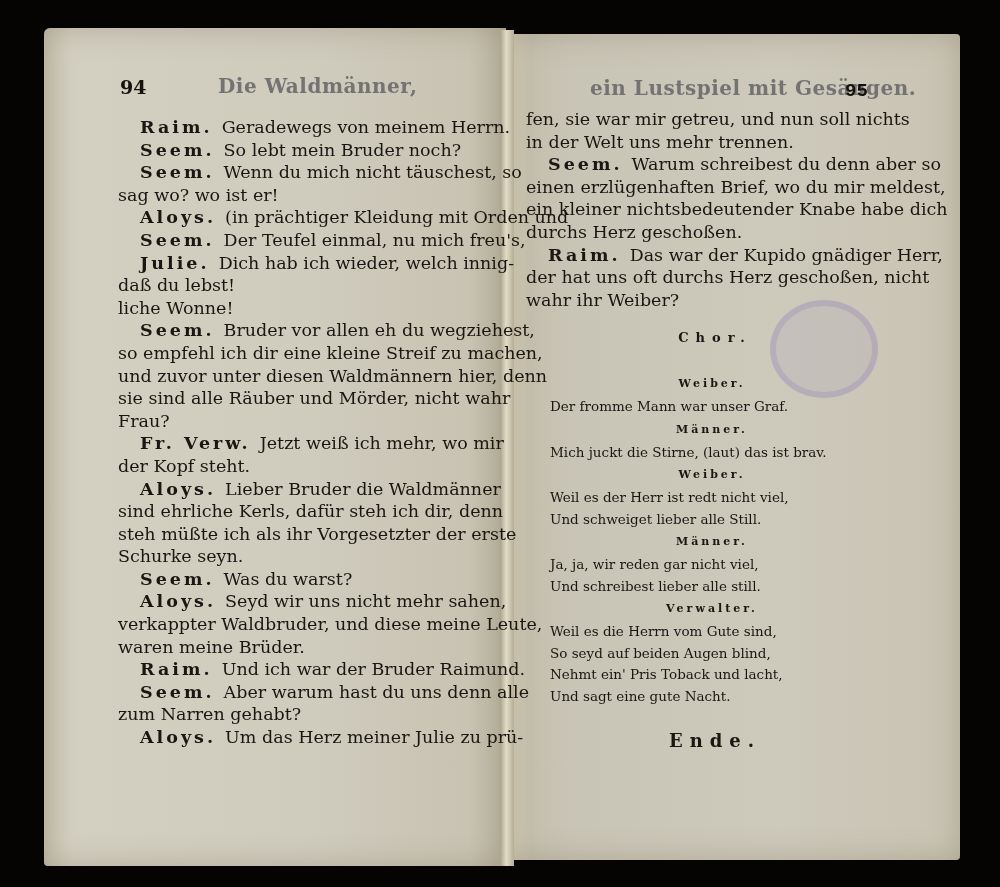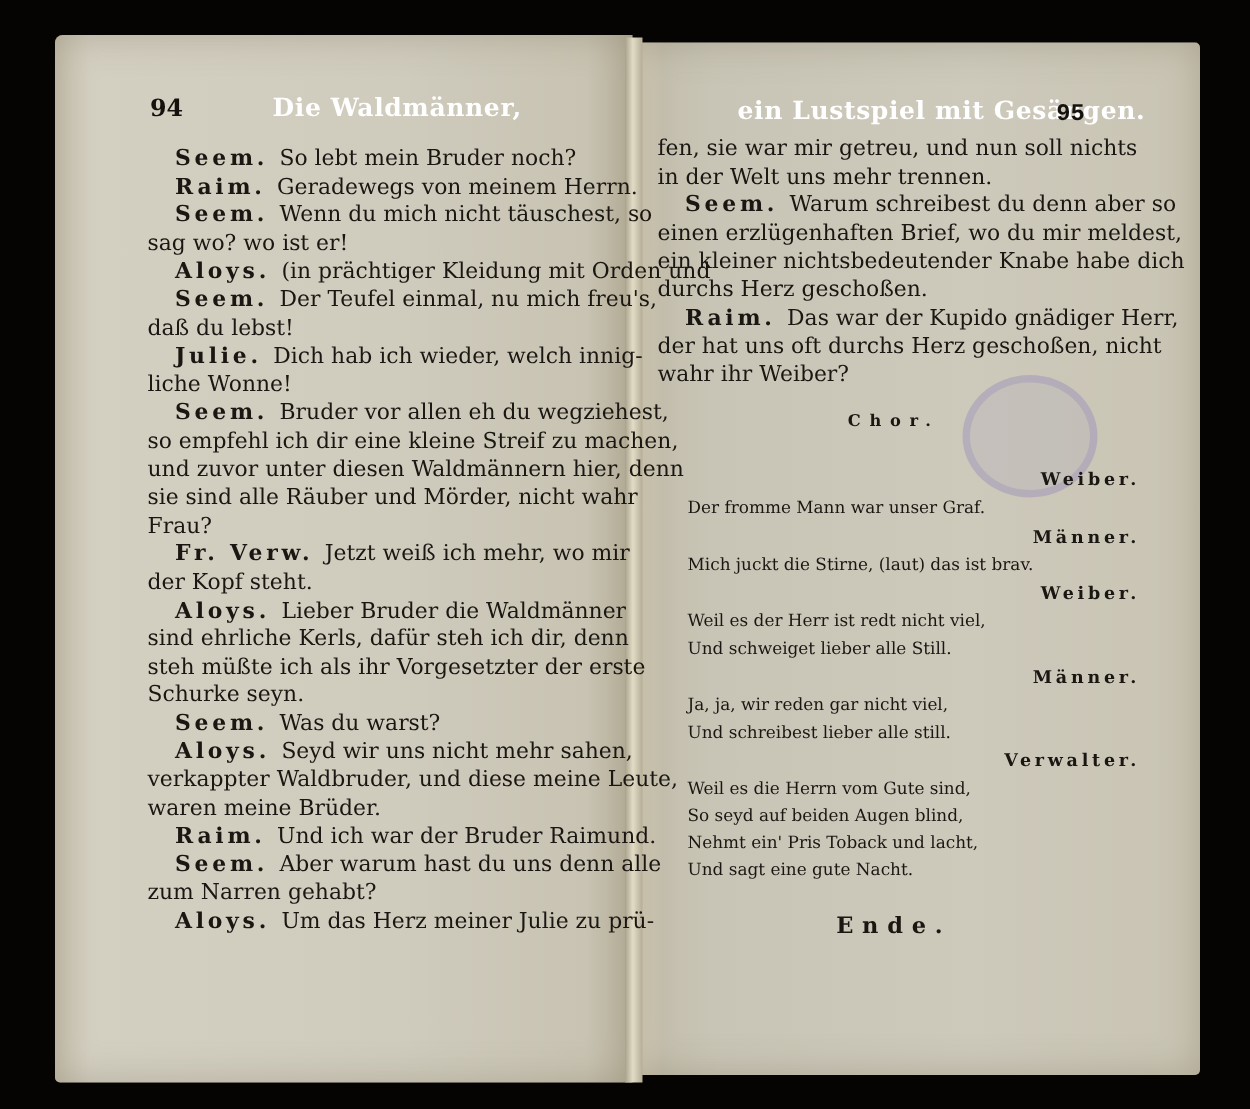--- a/index.html
+++ b/index.html
@@ -24,60 +24,60 @@
     }
     .gutter {
       position: absolute; left: 500px; top: 30px; width: 14px; height: 836px;
       background: linear-gradient(90deg, #a9a18b, #e2dcc6 45%, #b5ad96);
     }
     .stamp {
       position: absolute; left: 770px; top: 300px; width: 96px; height: 86px; border-radius: 50%;
       border: 6px solid rgba(140,130,185,0.28); background: rgba(150,140,190,0.14);
     }
     .running-head {
-      position: absolute; font-size: 20px; font-weight: bold; color: #ffffff; letter-spacing: 0.5px;
+      position: absolute; font-size: 20px; font-weight: bold; color: #737373; letter-spacing: 0.5px;
     }
     .page-num {
       position: absolute; font-size: 19px; font-weight: bold; color: #15120e;
     }
     .text-block {
       position: absolute; color: #1a1612; font-size: 17.5px; line-height: 22.6px;
     }
     .line { white-space: nowrap; }
     .indent { padding-left: 22px; }
     .speaker { letter-spacing: 3px; font-weight: bold; }
     .song { position: absolute; color: #1a1612; text-align: left; }
     .song-heading {
-      text-align: right; font-weight: bold; letter-spacing: 3px; font-size: 14px; line-height: 24px; margin: 0;
+      text-align: center; font-weight: bold; letter-spacing: 3px; font-size: 11px; line-height: 24px; margin: 0;
     }
     .song-line { font-size: 13.5px; line-height: 21.5px; white-space: nowrap; padding-left: 38px; }
     .chor { position: absolute; left: 640px; top: 330px; width: 150px; text-align: center; font-weight: bold; font-size: 13px; letter-spacing: 7px; color: #1a1612; }
     .ende { position: absolute; left: 640px; top: 730px; width: 150px; text-align: center; font-weight: bold; font-size: 18px; letter-spacing: 7px; color: #1a1612; }
   </style>
 </head>
 <body>
 
 <div class="spread">
   <div class="page page-left"></div>
   <div class="page page-right"></div>
   <div class="gutter"></div>
   <div class="stamp"></div>
 
   <div class="page-num" style="left:120px; top:76px;">94</div>
   <div class="running-head" style="left:218px; top:74px;">Die Waldmänner,</div>
 
   <div class="text-block" id="left-text" style="left:118px; top:116px; width:368px;">
+      <div class="line indent"><span class="speaker">Raim. </span><span>Geradewegs von meinem Herrn.</span></div>
       <div class="line indent"><span class="speaker">Seem. </span><span>So lebt mein Bruder noch?</span></div>
-      <div class="line indent"><span class="speaker">Raim. </span><span>Geradewegs von meinem Herrn.</span></div>
       <div class="line indent"><span class="speaker">Seem. </span><span>Wenn du mich nicht täuschest, so</span></div>
       <div class="line"><span>sag wo? wo ist er!</span></div>
       <div class="line indent"><span class="speaker">Aloys. </span><span>(in prächtiger Kleidung mit Orden und</span></div>
       <div class="line indent"><span class="speaker">Seem. </span><span>Der Teufel einmal, nu mich freu's,</span></div>
+      <div class="line indent"><span class="speaker">Julie. </span><span>Dich hab ich wieder, welch innig-</span></div>
       <div class="line"><span>daß du lebst!</span></div>
-      <div class="line indent"><span class="speaker">Julie. </span><span>Dich hab ich wieder, welch innig-</span></div>
       <div class="line"><span>liche Wonne!</span></div>
       <div class="line indent"><span class="speaker">Seem. </span><span>Bruder vor allen eh du wegziehest,</span></div>
       <div class="line"><span>so empfehl ich dir eine kleine Streif zu machen,</span></div>
       <div class="line"><span>und zuvor unter diesen Waldmännern hier, denn</span></div>
       <div class="line"><span>sie sind alle Räuber und Mörder, nicht wahr</span></div>
       <div class="line"><span>Frau?</span></div>
       <div class="line indent"><span class="speaker">Fr. Verw. </span><span>Jetzt weiß ich mehr, wo mir</span></div>
       <div class="line"><span>der Kopf steht.</span></div>
       <div class="line indent"><span class="speaker">Aloys. </span><span>Lieber Bruder die Waldmänner</span></div>
       <div class="line"><span>sind ehrliche Kerls, dafür steh ich dir, denn</span></div>

